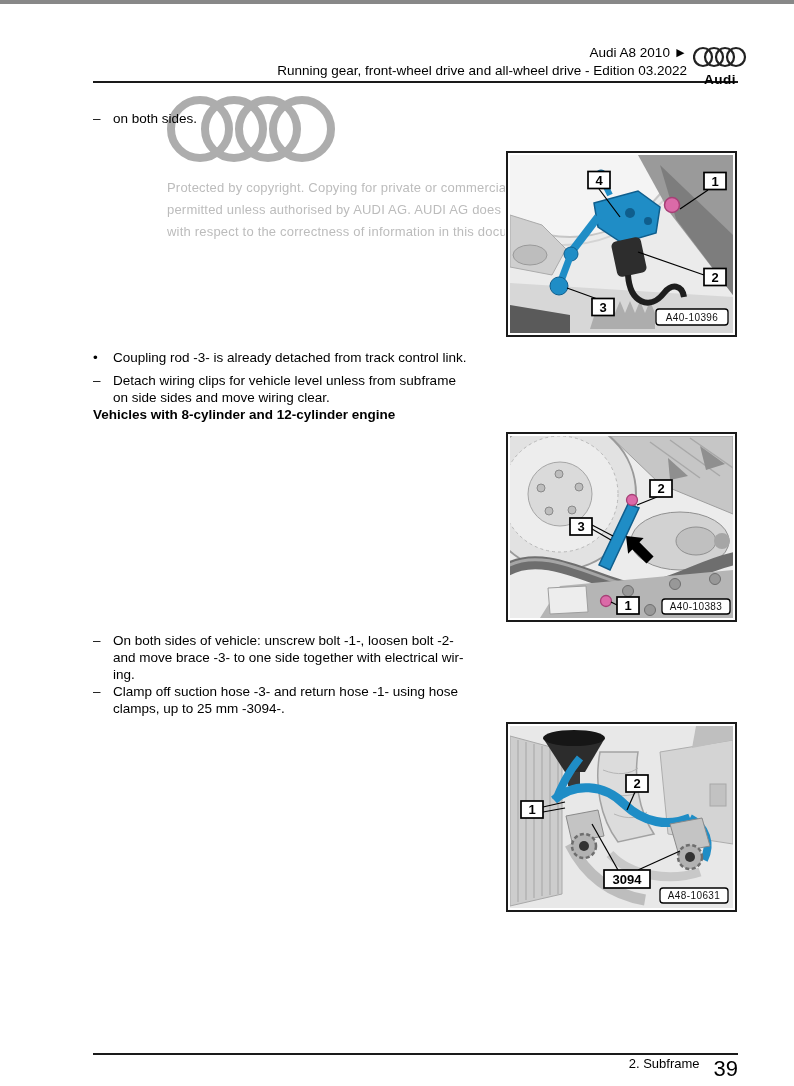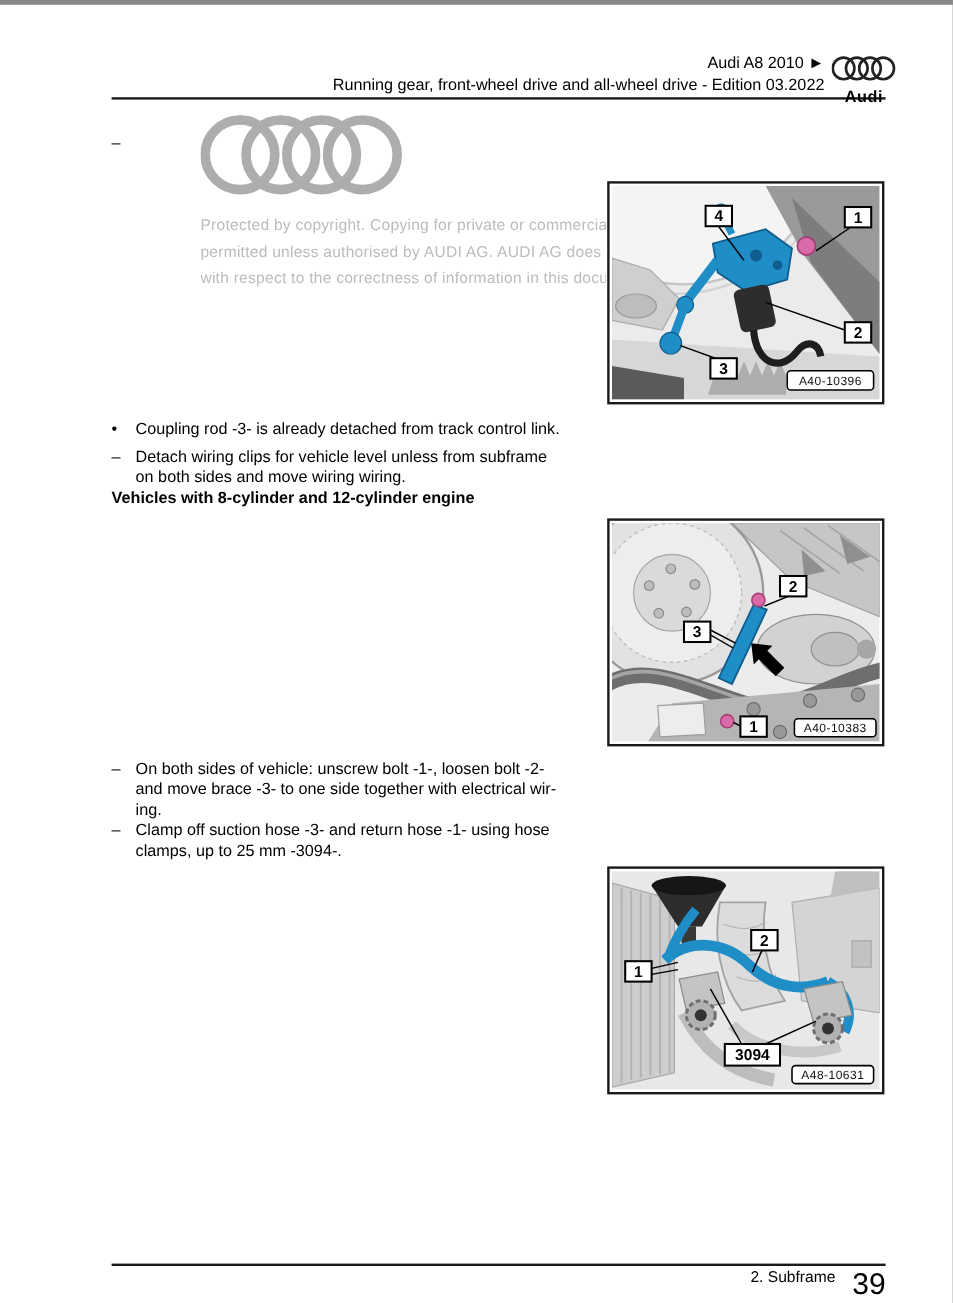--- a/index.html
+++ b/index.html
@@ -22,21 +22,21 @@
   .para .plines{margin-left:20px;}
   .heading{position:absolute;left:93px;font-size:13.5px;font-weight:bold;z-index:2;}
   
   .fig{position:absolute;left:506px;width:231px;background:#fff;border:2px solid #1a1a1a;
        padding:2px;box-sizing:border-box;z-index:3;}
   .fig svg{display:block;}
   
   .ftr-rule{top:1049px;}
   .footer{position:absolute;top:1052px;right:56px;display:flex;align-items:flex-start;gap:14px;z-index:2;}
   .ftr-section{font-size:13px;}
-  .ftr-page{font-size:25px;}
+  .ftr-page{font-size:22px;}
   
   .callout-rect{fill:#fff;stroke:#000;stroke-width:1.7;}
   .callout-text{font-family:"Liberation Sans",sans-serif;font-size:13px;font-weight:bold;text-anchor:middle;fill:#000;}
   .ref-rect{fill:#fff;stroke:#000;stroke-width:1.3;}
   .ref-text{font-family:"Liberation Sans",sans-serif;font-size:10px;text-anchor:middle;fill:#111;letter-spacing:.4px;}
   .leader{stroke:#000;stroke-width:1.2;fill:none;}
 </style>
 </head>
 <body>
 
@@ -65,35 +65,36 @@
         <circle cx="135" cy="34" r="29"></circle>
     </g>
   </svg>
   <div class="wm-text" style="top:176px">Protected by copyright. Copying for private or commercial pur</div>
   <div class="wm-text" style="top:198px">permitted unless authorised by AUDI AG. AUDI AG does not g</div>
   <div class="wm-text" style="top:220px">with respect to the correctness of information in this docume</div>
 
   <div class="para" style="top:106px">
     <span class="marker">–</span>
     <div class="plines">
+      <div>on both sides.</div>
     </div>
   </div>
 
   <div class="para" style="top:345px">
     <span class="marker">•</span>
     <div class="plines">
       <div>Coupling rod -3- is already detached from track control link.</div>
     </div>
   </div>
 
   <div class="para" style="top:368px">
     <span class="marker">–</span>
     <div class="plines">
       <div>Detach wiring clips for vehicle level unless from subframe</div>
-      <div>on both sides and move wiring wiring.</div>
+      <div>on side sides and move wiring clear.</div>
     </div>
   </div>
 
   <div class="heading" style="top:403px">Vehicles with 8-cylinder and 12-cylinder engine</div>
 
   <div class="para" style="top:628px">
     <span class="marker">–</span>
     <div class="plines">
       <div>On both sides of vehicle: unscrew bolt -1-, loosen bolt -2-</div>
       <div>and move brace -3- to one side together with electrical wir-</div>

